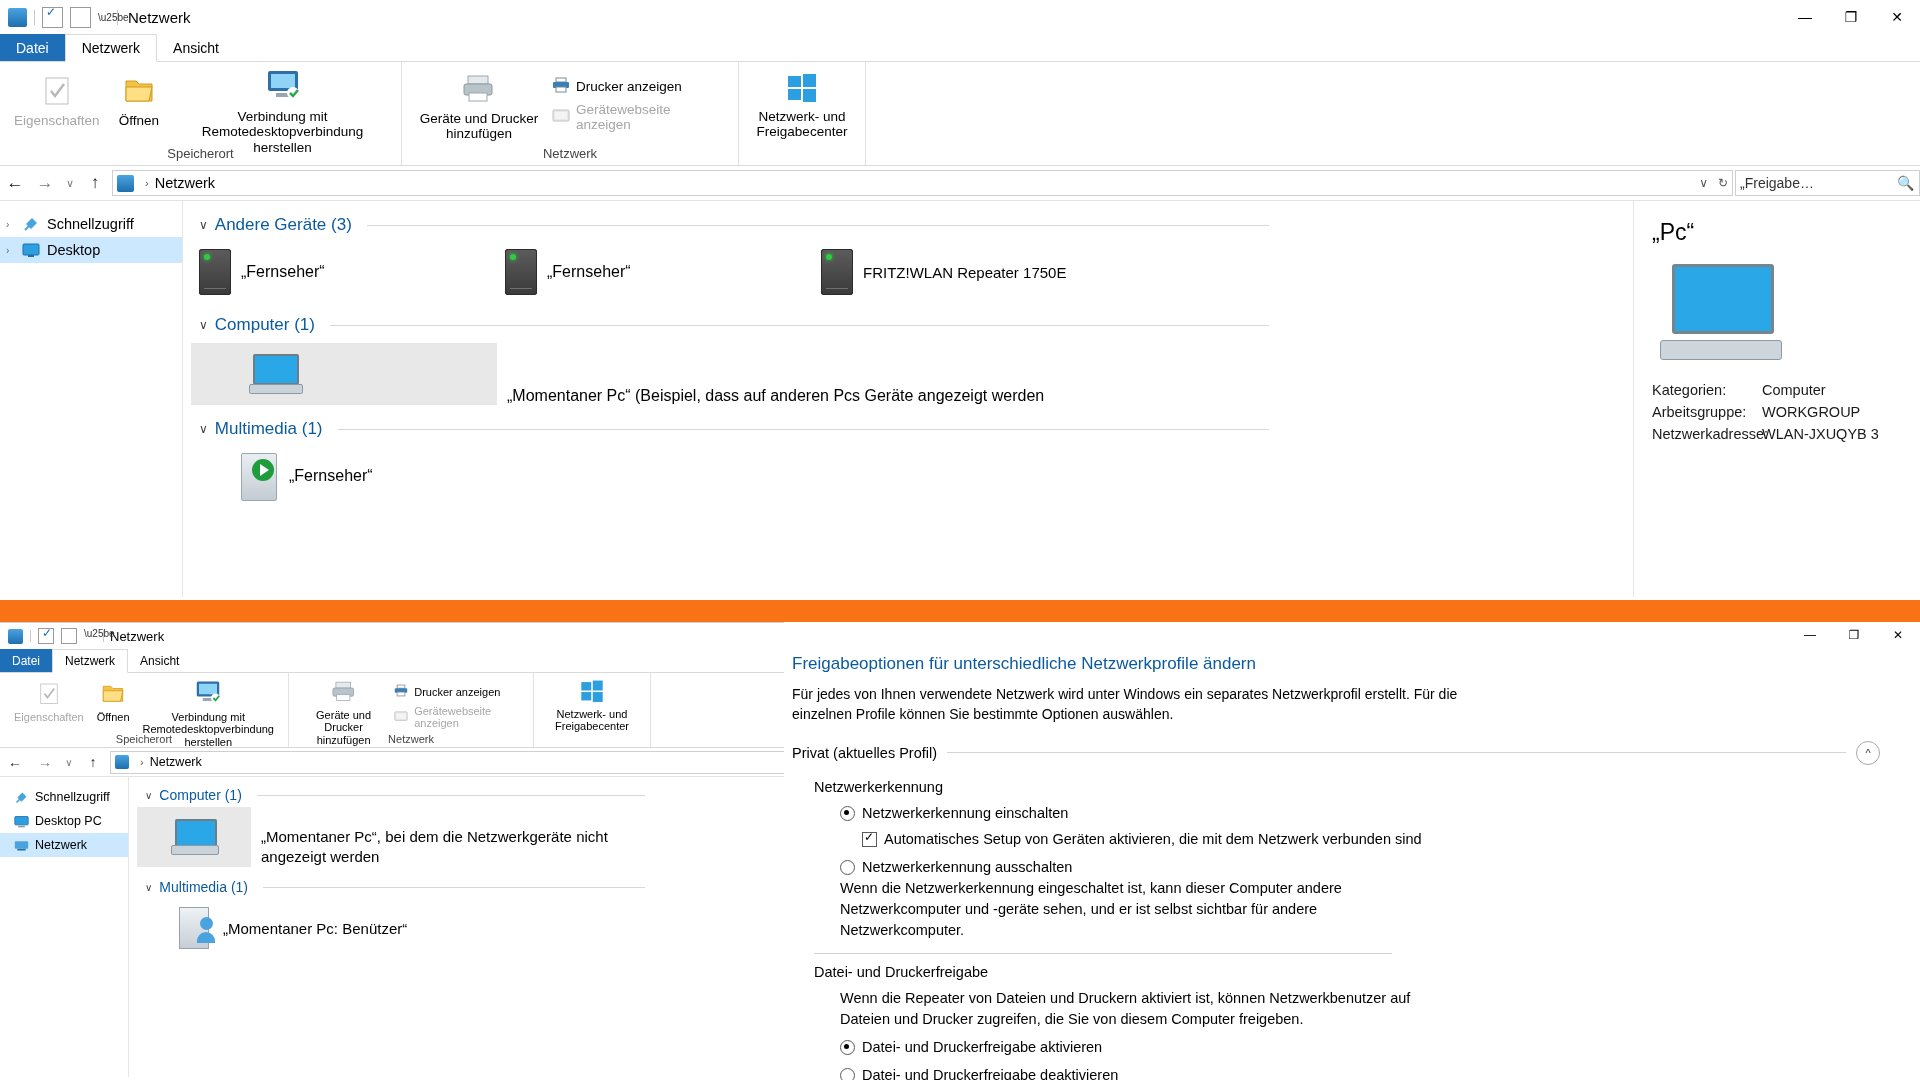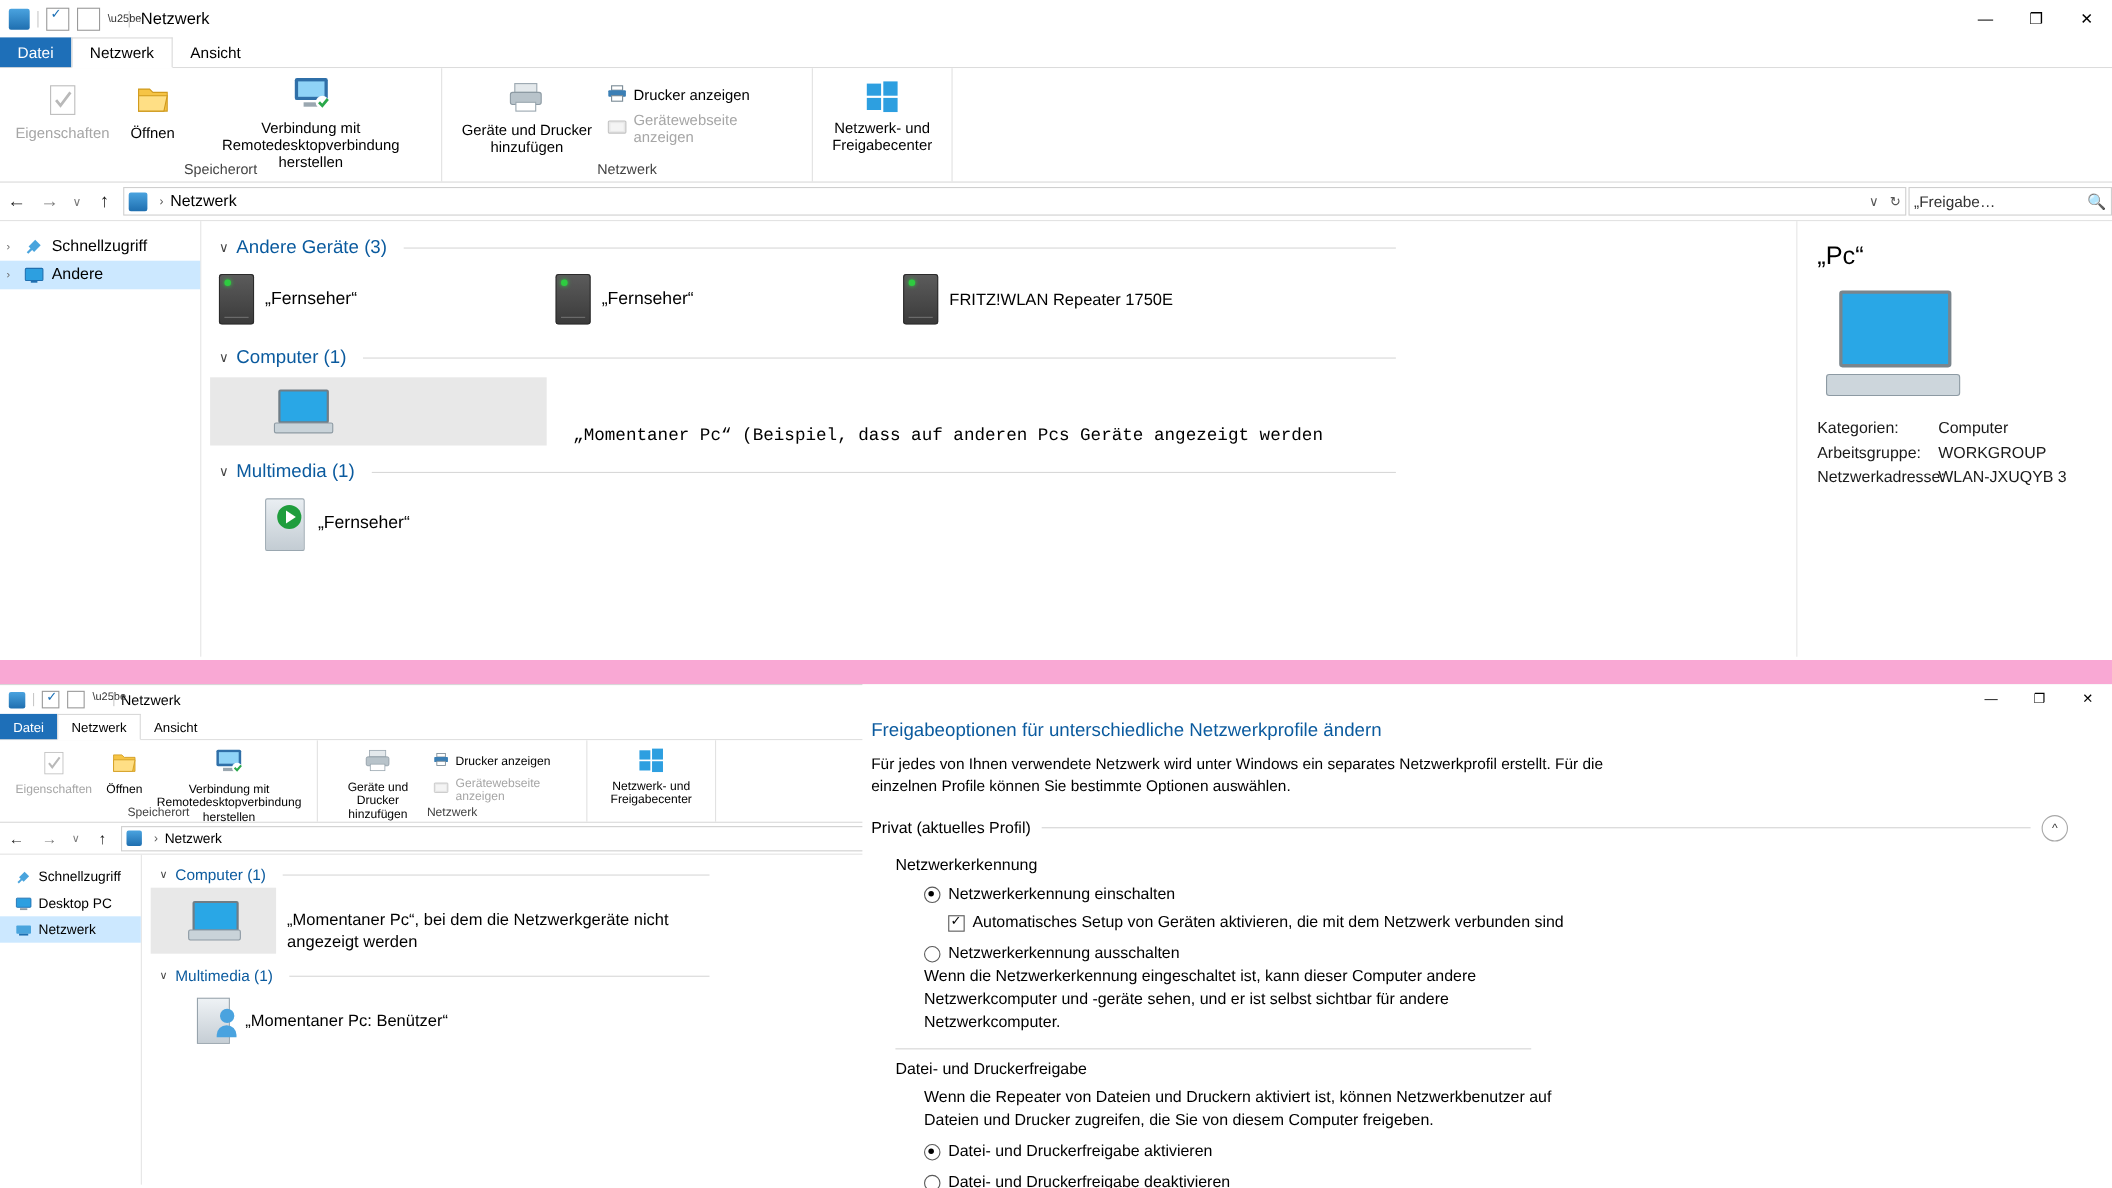--- a/index.html
+++ b/index.html
@@ -6,21 +6,21 @@
     margin: 0;
     padding: 0;
     width: 1920px;
     height: 1080px;
     background: #ffffff;
     font-family: "Liberation Sans", sans-serif;
     font-size: 15px;
     color: #000;
     overflow: hidden;
   }
-  .root { position: relative; width: 1920px; height: 1080px; background: #f9a8d4; }
+  .root { position: relative; width: 1920px; height: 1080px; background: #f97316; }
 
   
   .win { position: absolute; background: #fff; }
 
   
   .titlebar { display: flex; align-items: center; height: 34px; background: #fff; }
   .titlebar .qicons { display: flex; align-items: center; gap: 7px; padding-left: 8px; }
   .qicon { width: 19px; height: 19px; display: inline-block; position: relative; }
   .qicon.folder { background: linear-gradient(#4aa3df,#1f6fb0); border-radius: 2px; }
   .qicon.sep { width: 1px; height: 15px; background: #c8c8c8; }
@@ -281,21 +281,21 @@
           <span>Schnellzugriff</span>
         </div>
         <div class="navitem sel">
           <span class="chev">›</span>
           <span class="ni">
             <svg width="18" height="18" viewBox="0 0 18 18">
                 <rect x="1" y="3" width="16" height="11" rx="1" fill="#2d9fe0" stroke="#1f6fb0"></rect>
                 <rect x="6" y="14" width="6" height="2" fill="#1f6fb0"></rect>
               </svg>
           </span>
-          <span>Andere</span>
+          <span>Desktop</span>
         </div>
       </div>
 
       <div class="content" style="padding:14px 0 0 8px;">
 
         <div class="grphdr" style="width:1070px;">
           <span class="ch">∨</span>
           <span>Andere Geräte (3)</span>
           <span class="ln"></span>
         </div>
@@ -319,21 +319,21 @@
           <span>Computer (1)</span>
           <span class="ln"></span>
         </div>
         <div class="itemrow" style="margin-top:8px;">
           <div class="itemcell sel" style="width:290px;height:50px;">
             <span class="pcicon" style="margin-left:50px;">
                 <span class="scr"></span>
                 <span class="kb"></span>
               </span>
           </div>
-          <div class="itemlabel" style="margin-left:24px;font-family:Liberation Mono, monospace;">„Momentaner Pc“ (Beispiel, dass auf anderen Pcs Geräte angezeigt werden</div>
+          <div class="itemlabel" style="margin-left:10px;">„Momentaner Pc“ (Beispiel, dass auf anderen Pcs Geräte angezeigt werden</div>
         </div>
 
         <div class="grphdr" style="width:1070px;margin-top:14px;">
           <span class="ch">∨</span>
           <span>Multimedia (1)</span>
           <span class="ln"></span>
         </div>
         <div class="itemrow" style="margin-top:8px;">
           <div class="itemcell" style="padding-left:50px;">
             <span class="mmicon">

